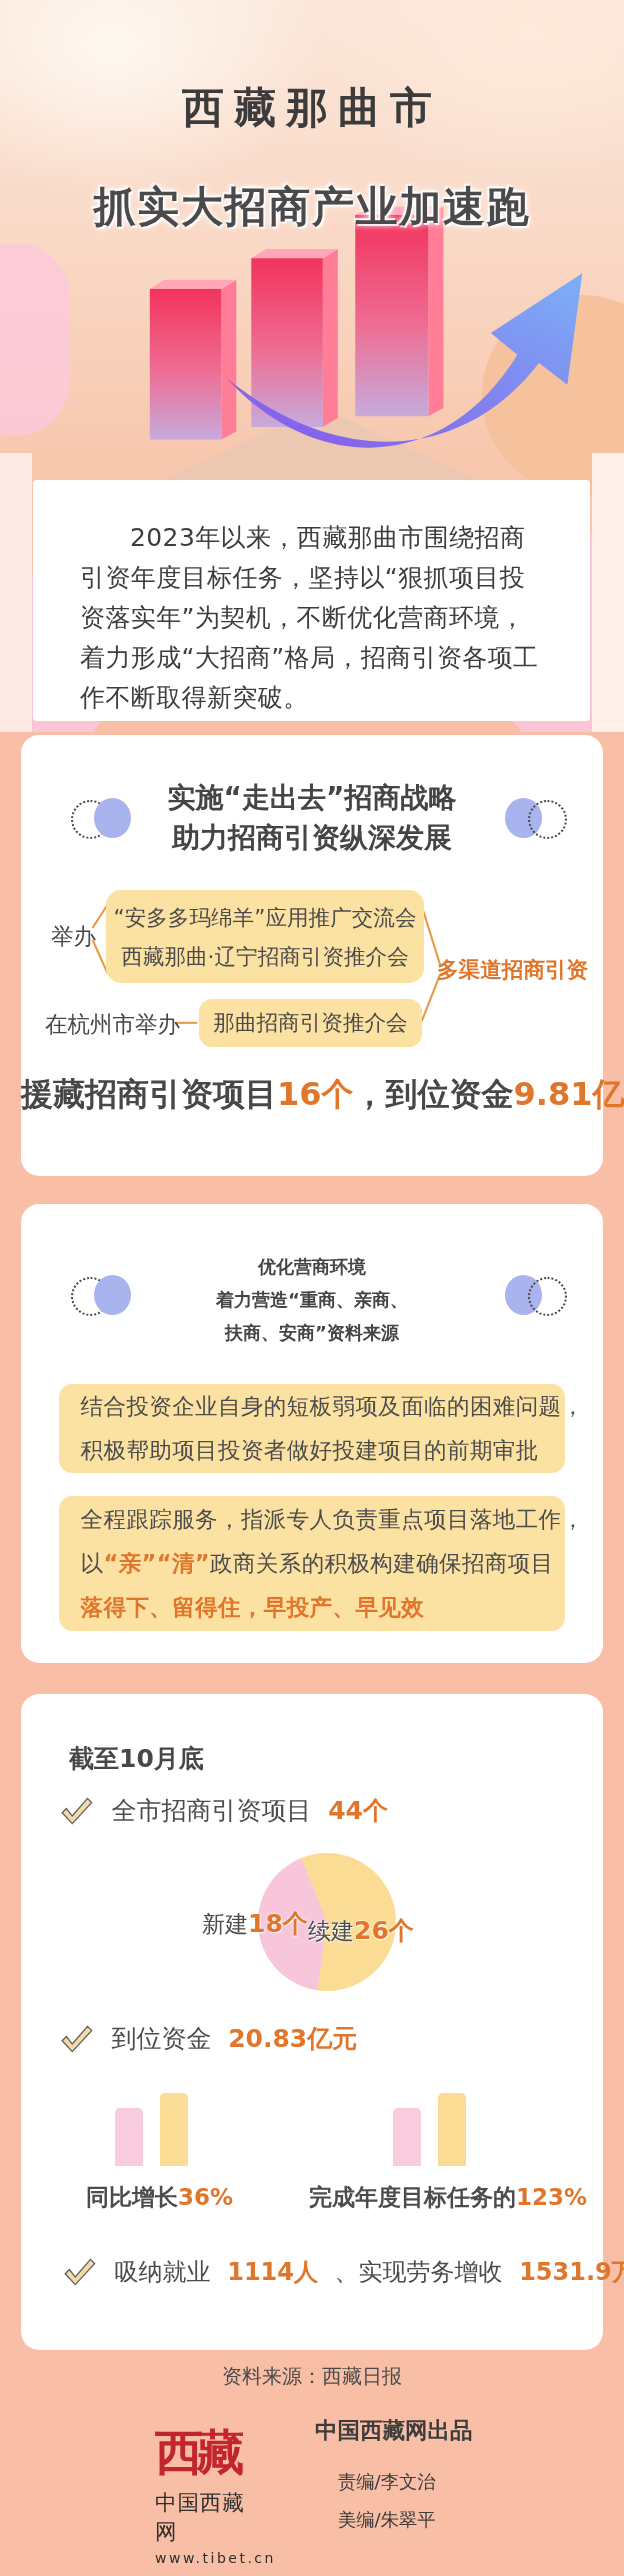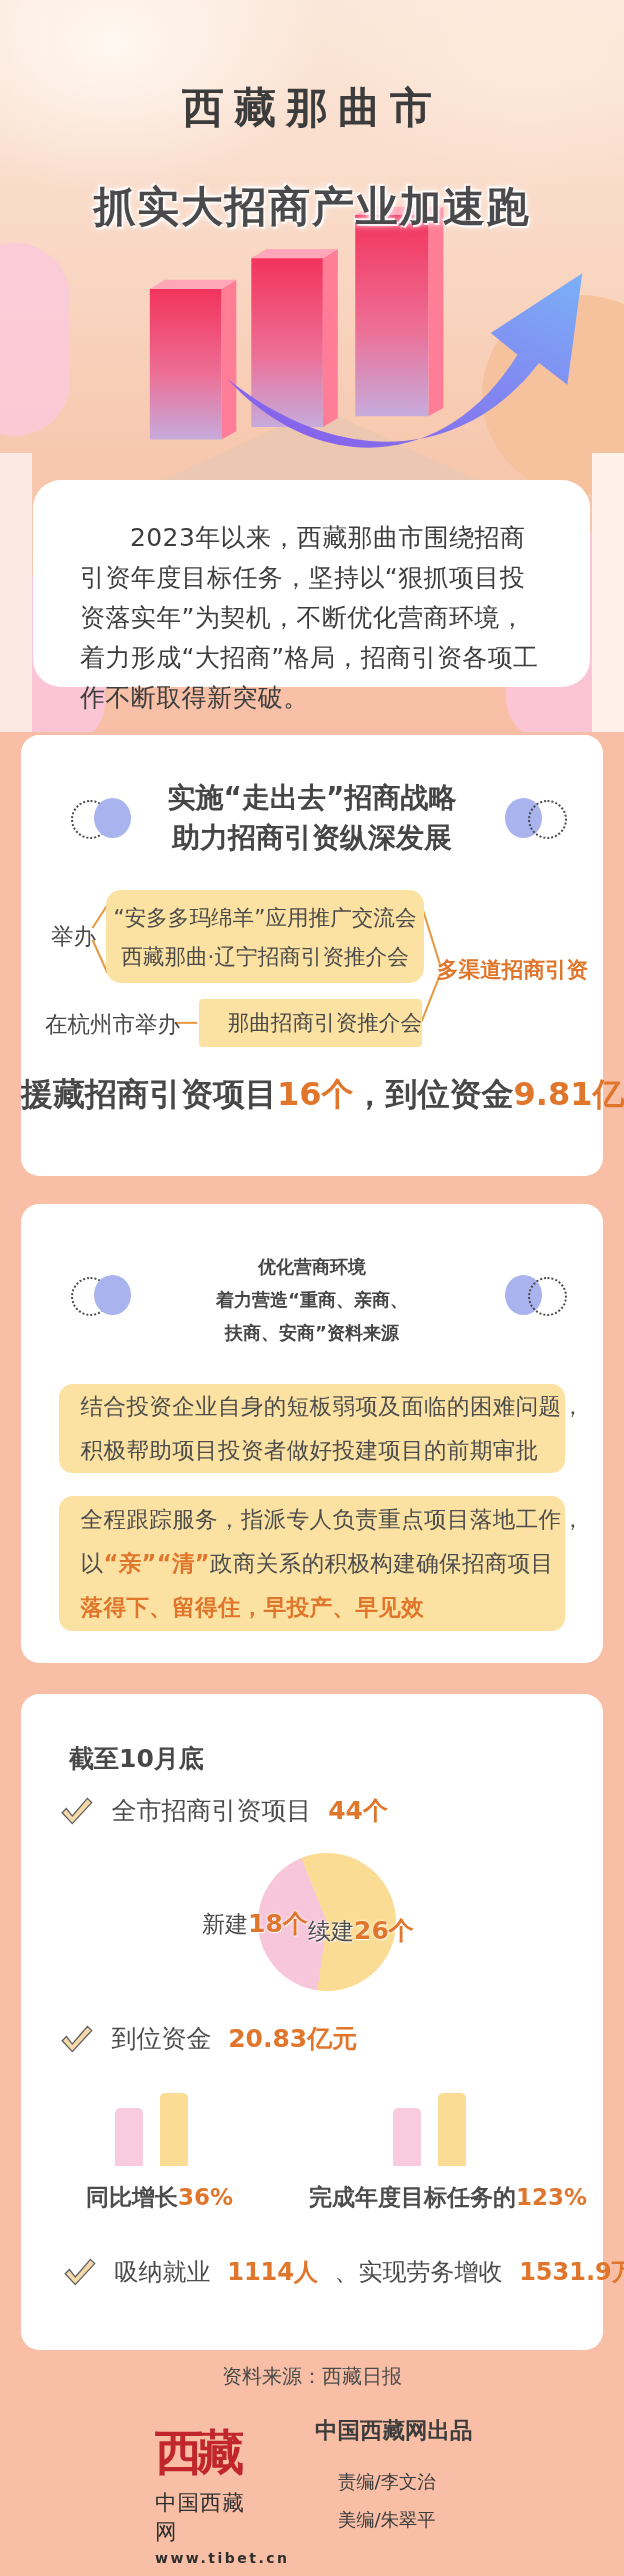--- a/index.html
+++ b/index.html
@@ -31,21 +31,21 @@
   }
   #hero-subtitle{
     position:absolute;left:0;top:179px;width:624px;text-align:center;
     font-size:42px;font-weight:800;letter-spacing:1.7px;color:#4a4a4c;
     text-shadow:0 0 5px #ffffff,0 0 8.3px #ffffff,1.7px 1.7px 0 rgba(255,255,255,.85),-1.7px -1.7px 0 rgba(255,255,255,.85);
     white-space:nowrap;
   }
   #hero-art{position:absolute;left:0;top:200px;width:624px;height:499px}
   
   .card{position:absolute;background:#ffffff;border-radius:18.3px}
-  #card-intro{left:33px;top:480px;width:557px;height:207px;border-radius:28px}
+  #card-intro{left:33px;top:480px;width:557px;height:241px;border-radius:4px}
   #intro-text{margin:0;padding:38px 43px 0 47px;font-size:25px;line-height:40px;color:#3d3d3d;text-indent:2em;letter-spacing:0.4px}
   #card-strategy{left:21px;top:735px;width:582px;height:441px}
   #card-env{left:21px;top:1204px;width:582px;height:459px}
   #card-stats{left:21px;top:1694px;width:582px;height:656px}
   .sec-head{position:absolute;left:0;width:582px;text-align:center;font-weight:700;color:#454545}
   #strategy-head{top:43px;font-size:28px;line-height:40px}
   #env-head{top:46px;font-size:18px;line-height:33px}
   
   .motif{position:absolute;width:68px;height:43px}
   .motif .dot{position:absolute;width:35px;height:35px;border:2.5px dotted #4a4a4a;border-radius:50%;top:3.3px}
@@ -62,22 +62,22 @@
   .flow-label{position:absolute;font-size:22.5px;color:#474747}
   #flow-hold{left:30px;top:186px}
   #flow-hz{left:24px;top:274px}
   .yellow-box{background:#fce2a2;color:#4a4a4a}
   #flow-box1{
     position:absolute;left:85px;top:155px;width:318px;height:93px;border-radius:15px;
     display:flex;flex-direction:column;justify-content:center;gap:10px;
     text-align:center;font-size:21.6px;
   }
   #flow-box2{
-    position:absolute;left:178px;top:264px;width:223px;height:48px;border-radius:4px;
-    text-align:right;line-height:48px;font-size:21.6px;
+    position:absolute;left:178px;top:264px;width:223px;height:48px;border-radius:13px;
+    text-align:center;line-height:48px;font-size:21.6px;
   }
   #flow-result{position:absolute;left:416px;top:220px;font-size:21.6px;font-weight:700;color:#e0762b;white-space:nowrap}
   #flow-lines{position:absolute;left:0;top:0;width:582px;height:441px}
   #strategy-summary{position:absolute;left:0;top:338px;width:582px;text-align:center;font-size:32px;font-weight:700;color:#474747;white-space:nowrap}
   .accent{color:#e0762b}
   
   .env-box{
     position:absolute;left:38px;width:506px;border-radius:13.3px;
     display:flex;flex-direction:column;justify-content:center;
     padding:0 21.6px;box-sizing:border-box;font-size:22.5px;color:#4c4c4c;letter-spacing:0.4px;
@@ -111,21 +111,21 @@
   #bar-r-yellow{left:417px;top:399px;width:28px;height:73px}
   .bar-label{position:absolute;top:488px;font-size:23px;font-weight:700;color:#4c4c4c;white-space:nowrap}
   #bar-label-left{left:65px}
   #bar-label-right{left:288px}
   
   #source-line{position:absolute;left:0;top:2363px;width:624px;text-align:center;font-size:20px;color:#4a4a4a}
   #footer-logo{position:absolute;left:155px;top:2416px;width:97px;text-align:left}
   #logo-mark{font-size:48px;font-weight:800;letter-spacing:-6.7px;line-height:72px;color:#c1262c;
     font-family:"DejaVu Serif","Liberation Serif",serif}
   #logo-name{font-size:21.6px;color:#2e2e2e;margin-top:0;letter-spacing:0.8px}
-  #logo-url{font-size:14px;color:#2e2e2e;margin-top:4.2px;letter-spacing:2.5px;font-weight:700}
+  #logo-url{font-size:14px;color:#2e2e2e;margin-top:4.2px;letter-spacing:2.5px;font-weight:400}
   #footer-credits{position:absolute;left:315px;top:2415px}
   #produced-by{font-size:22.5px;font-weight:600;color:#3c3c3c}
   .credit{font-size:18.3px;color:#3c3c3c}
   #credit-editor{margin-top:23px;margin-left:23px}
   #credit-designer{margin-top:13.3px;margin-left:23px}
 </style>
 </head>
 <body>
 
 <div id="hero">

